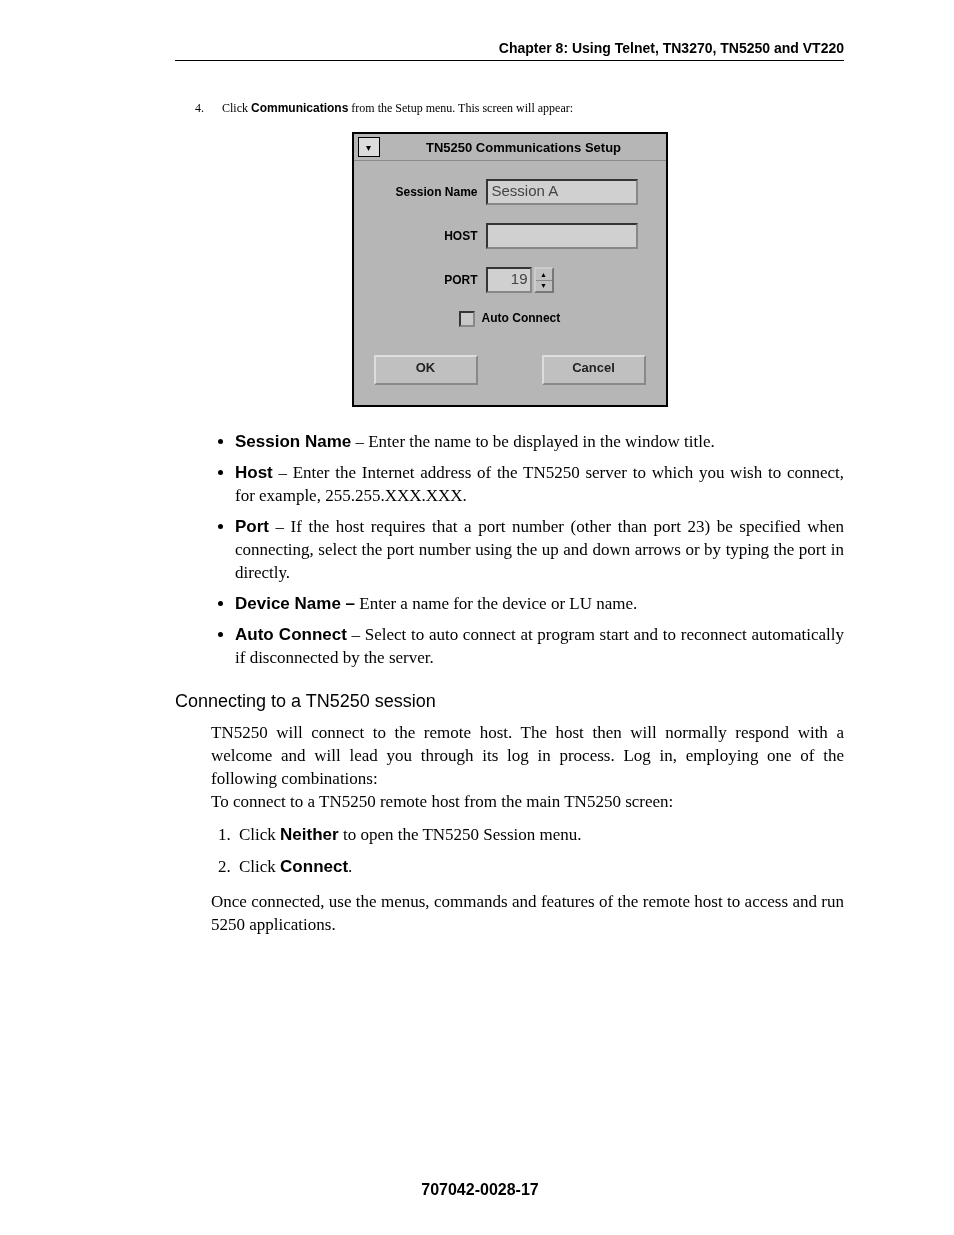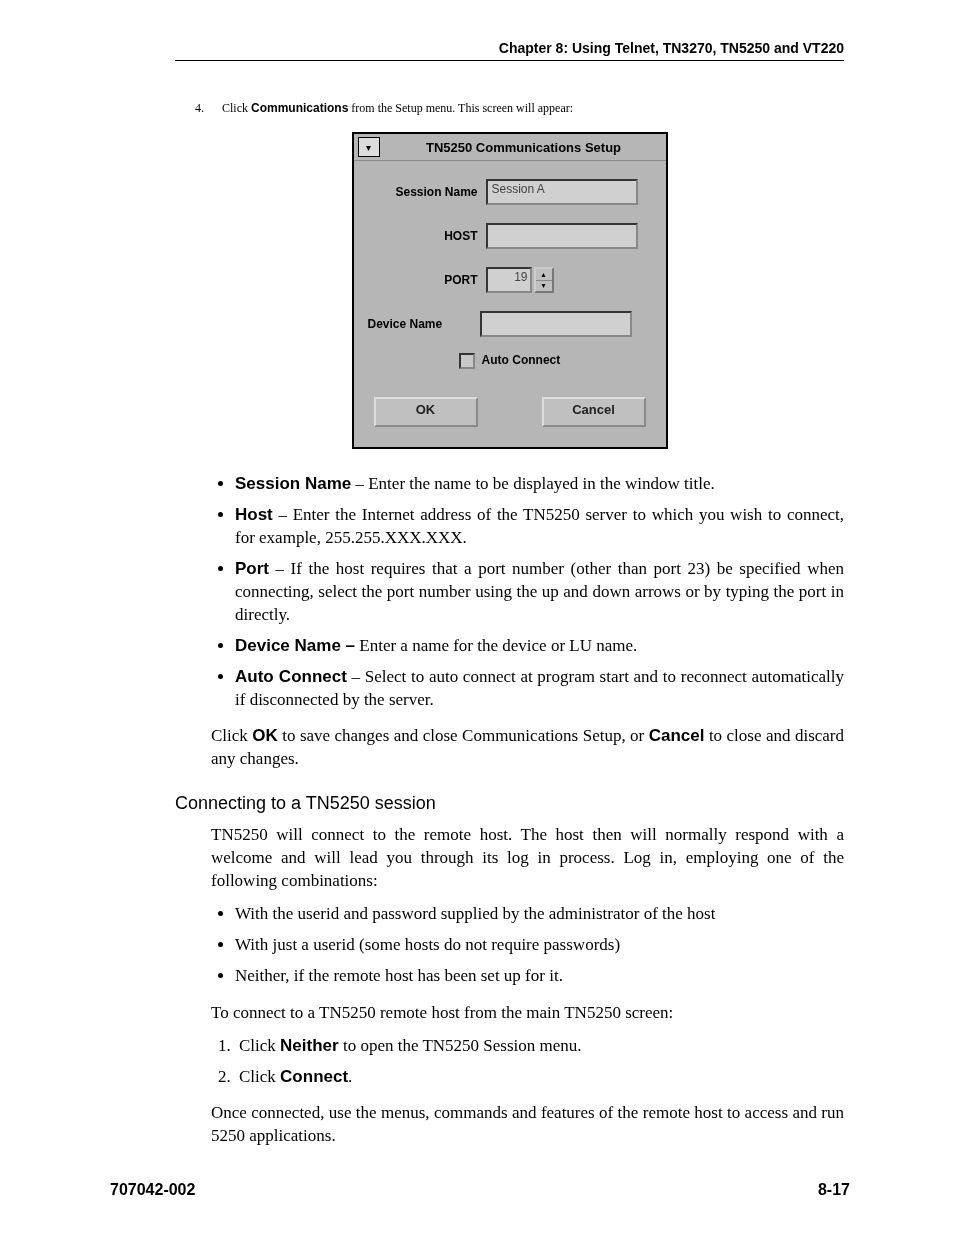--- a/index.html
+++ b/index.html
@@ -89,21 +89,21 @@
   }
   .form-label.left {
     text-align: left;
     width: auto;
     padding-right: 8px;
   }
   .text-input {
     border: 2px inset #888;
     background: #d0d0d0;
     height: 20px;
-    font-size: 12px;
+    font-size: 15px;
     padding: 1px 4px;
     color: #444;
     font-weight: normal;
   }
   .w140 { width: 140px; }
   .w36  { width: 36px; text-align: right; padding-right: 2px;}
   .spinner-btns {
     width: 16px;
     height: 22px;
     border: 2px outset #ccc;
@@ -186,21 +186,21 @@
   ol.numbered li {
     margin-bottom: 6px;
     padding-left: 4px;
   }
   .footer {
     position: absolute;
     bottom: 36px;
     left: 110px;
     right: 104px;
     display: flex;
-    justify-content: space-between;
+    justify-content: center;
     font-family: Arial, Helvetica, sans-serif;
     font-weight: bold;
     font-size: 16px;
   }
   .device-row {
     display: flex;
     align-items: center;
     margin-bottom: 16px;
   }
 </style>
@@ -230,56 +230,44 @@
         <div class="text-input w140"></div>
       </div>
       <div class="form-row">
         <div class="form-label">PORT</div>
         <div class="text-input w36">19</div>
         <div class="spinner-btns">
           <div class="spinner-half">▲</div>
           <div class="spinner-half">▼</div>
         </div>
       </div>
-      <div class="device-row">
-        <div class="form-label left">Device Name</div>
-        <div class="text-input w140" style="margin-left:30px;"></div>
-      </div>
       <div class="auto-row">
         <span class="checkbox"></span>
         <span>Auto Connect</span>
       </div>
       <div class="button-row">
         <div class="dlg-button">OK</div>
         <div class="dlg-button">Cancel</div>
       </div>
     </div>
   </div>
 
   <ul class="bullets">
     <li><span class="sans-bold">Session Name</span><span> – Enter the name to be displayed in the window title.</span></li>
     <li><span class="sans-bold">Host</span><span> – Enter the Internet address of the TN5250 server to which you wish to connect, for example, 255.255.XXX.XXX.</span></li>
     <li><span class="sans-bold">Port</span><span> – If the host requires that a port number (other than port 23) be specified when connecting, select the port number using the up and down arrows or by typing the port in directly.</span></li>
     <li><span class="sans-bold">Device Name –</span><span> Enter a name for the device or LU name.</span></li>
     <li><span class="sans-bold">Auto Connect</span><span> – Select to auto connect at program start and to reconnect automatically if disconnected by the server.</span></li>
   </ul>
 
-  <p class="body-text">
-    <span>Click </span><span class="sans-bold">OK</span><span> to save changes and close Communications Setup, or </span><span class="sans-bold">Cancel</span><span> to close and discard any changes.</span>
-  </p>
 
   <h3 class="section">Connecting to a TN5250 session</h3>
 
   <p class="body-text">TN5250 will connect to the remote host. The host then will normally respond with a welcome and will lead you through its log in process. Log in, employing one of the following combinations:</p>
 
-  <ul class="bullets">
-    <li>With the userid and password supplied by the administrator of the host</li>
-    <li>With just a userid (some hosts do not require passwords)</li>
-    <li>Neither, if the remote host has been set up for it.</li>
-  </ul>
 
   <p class="body-text">To connect to a TN5250 remote host from the main TN5250 screen:</p>
 
   <ol class="numbered">
     <li><span>Click </span><span class="sans-bold">Neither</span><span> to open the TN5250 Session menu.</span></li>
     <li><span>Click </span><span class="sans-bold">Connect</span><span>.</span></li>
   </ol>
 
   <p class="body-text">Once connected, use the menus, commands and features of the remote host to access and run 5250 applications.</p>
 </div>

